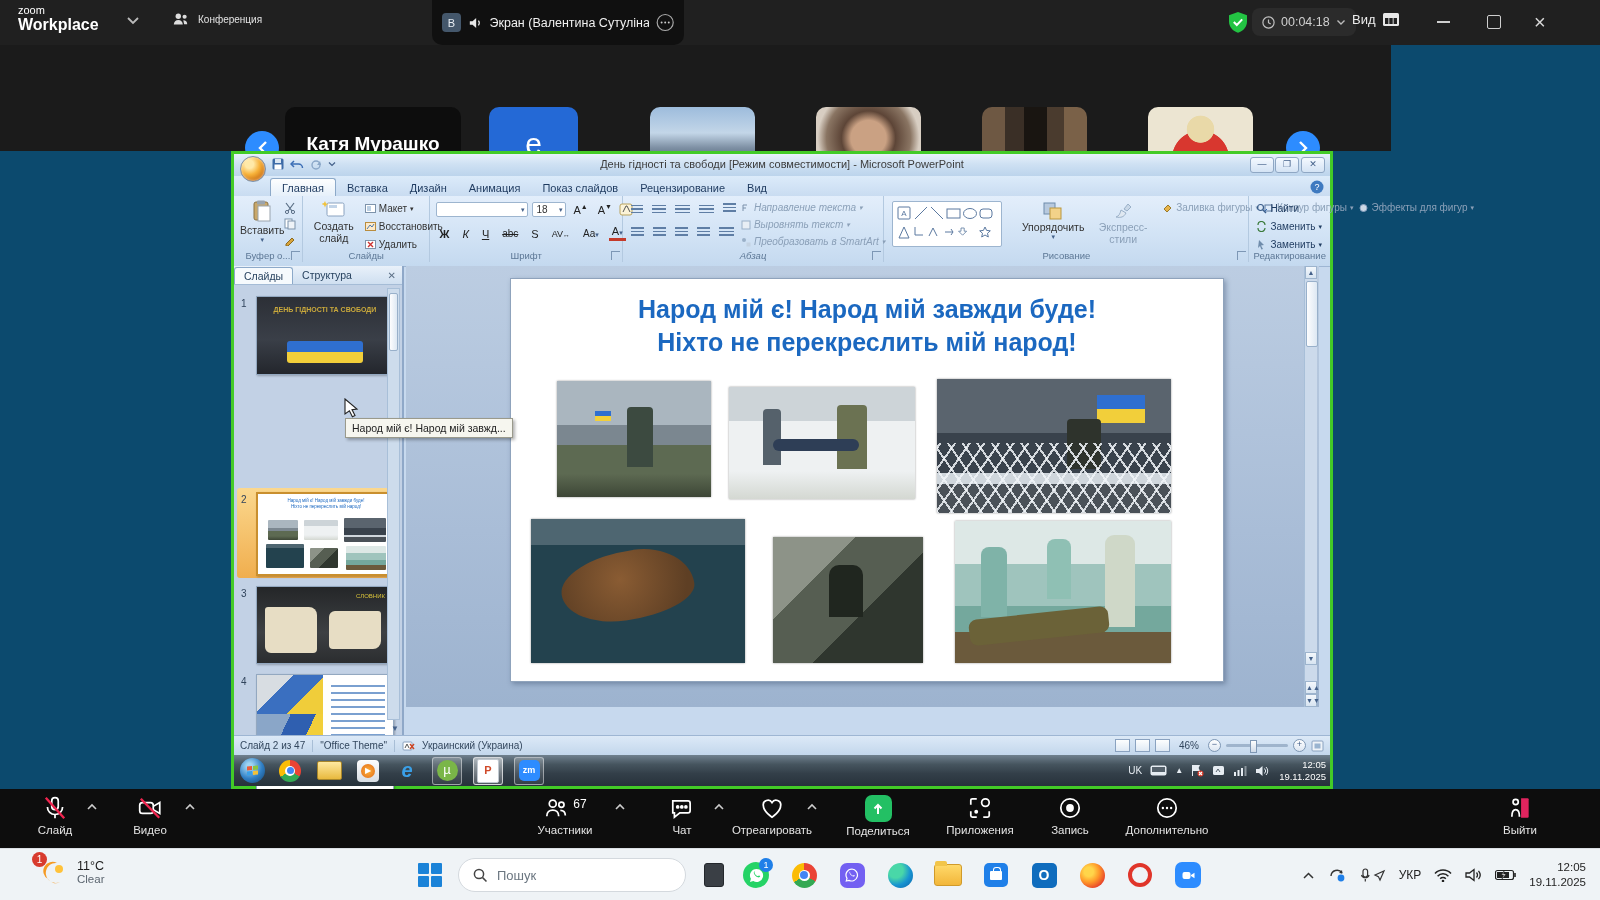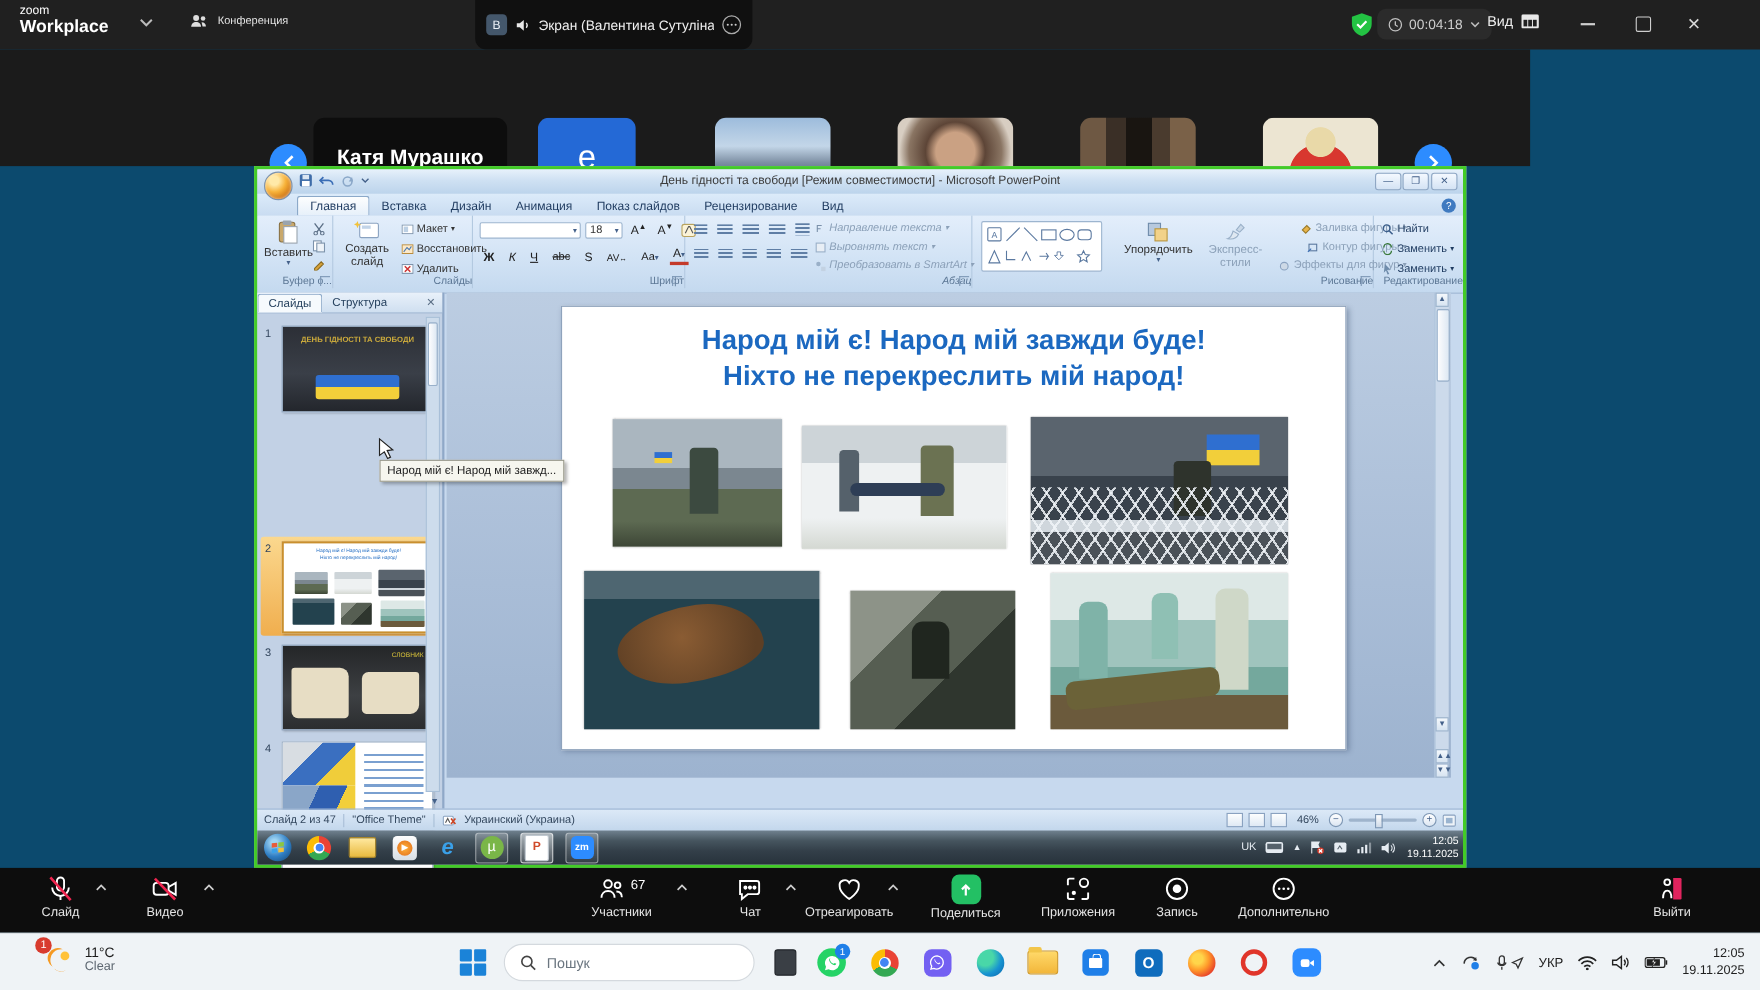--- a/index.html
+++ b/index.html
@@ -57,21 +57,21 @@
   .ppt-winbtn{position:absolute;top:3px;width:22px;height:14px;border:1px solid #8fa7c4;border-radius:3px;
               background:linear-gradient(#f4f9ff,#d4e3f4);color:#44618a;font-size:9px;line-height:12px;text-align:center;}
   .ppt-tabs{position:absolute;left:0;top:22px;width:1096px;height:20px;
             background:linear-gradient(180deg,#dcebfa,#c9dcf1);display:flex;align-items:flex-end;padding-left:36px;box-sizing:border-box;}
   .ppt-tab{padding:3px 11px 2px;font-size:11px;color:#1e3a5f;}
   .ppt-tab.active{background:linear-gradient(#fdfefe,#e6f0fa);border:1px solid #8ca9c9;border-bottom:none;
                   border-radius:3px 3px 0 0;}
   .ribbon{position:absolute;left:0;top:42px;width:1096px;height:70px;
           background:linear-gradient(180deg,#e3eefb 0%,#d2e3f5 55%,#c4d9ef 100%);border-bottom:1px solid #9eb6d3;display:flex;}
   .rgroup{position:relative;height:66px;border-right:1px solid #b3c9e0;box-sizing:border-box;}
-  .rgroup-label{position:absolute;bottom:1px;left:0;width:100%;text-align:right;font-size:9.5px;color:#5c7795;margin-top:48px;}
+  .rgroup-label{position:absolute;bottom:1px;left:0;width:100%;text-align:center;font-size:9.5px;color:#5c7795;margin-top:48px;}
   .rbtn-big{display:flex;flex-direction:column;align-items:center;font-size:10.5px;color:#333;text-align:center;line-height:1.15;}
   .rsmall{font-size:10px;color:#333;display:flex;align-items:center;gap:3px;line-height:13px;white-space:nowrap;}
   .combo{background:#fff;border:1px solid #9db5cf;border-radius:2px;font-size:10px;color:#333;
          display:inline-flex;align-items:center;justify-content:space-between;padding:0 3px;height:15px;box-sizing:border-box;}
   .fbtn{font-size:11px;color:#222;padding:0 3px;}
   .lines-ico{width:12px;height:9px;background:repeating-linear-gradient(180deg,#5f7ea5 0 1.5px,transparent 1.5px 3.5px);}
   .dlg{position:absolute;right:2px;bottom:2px;width:8px;height:8px;border-left:1px solid #7d97b5;border-top:1px solid #7d97b5;}
   .graytxt{color:#8ba0b8;}
 
   
@@ -520,21 +520,21 @@
             <span>Упорядочить</span>
             <span style="font-size:7px;color:#44618a;">▾</span>
           </div>
           <div class="rbtn-big abs graytxt" style="left:204px;top:5px;width:70px;">
             <svg width="22" height="20" viewBox="0 0 22 20">
                 <path d="M4 16c3-1 4-3 5-7l5 3c-2 4-5 5-10 4z" fill="#dfe8f1" stroke="#9ab0c8"></path>
                 <path d="M12 8l4-5 3 3-4 4z" fill="#c9d8e8" stroke="#9ab0c8"></path>
               </svg>
             <span>Экспресс-стили</span>
           </div>
-          <div class="abs" style="left:278px;top:5px;display:flex;flex-direction:column;gap:4px;align-items:flex-end;">
+          <div class="abs" style="left:278px;top:5px;display:flex;flex-direction:row;gap:4px;">
             <div class="rsmall graytxt">
                 <svg width="11" height="10" viewBox="0 0 11 10">
                   <path d="M2 6l4-4 3 3-4 4z" fill="#e8b44a" stroke="#9a7a2a"></path>
                 </svg>
                 <span>Заливка фигуры</span>
                 <span style="font-size:7px;">▾</span>
               </div>
             <div class="rsmall graytxt">
                 <svg width="11" height="10" viewBox="0 0 11 10">
                   <rect x="2" y="2" width="7" height="6" fill="none" stroke="#5b79a0"></rect>

